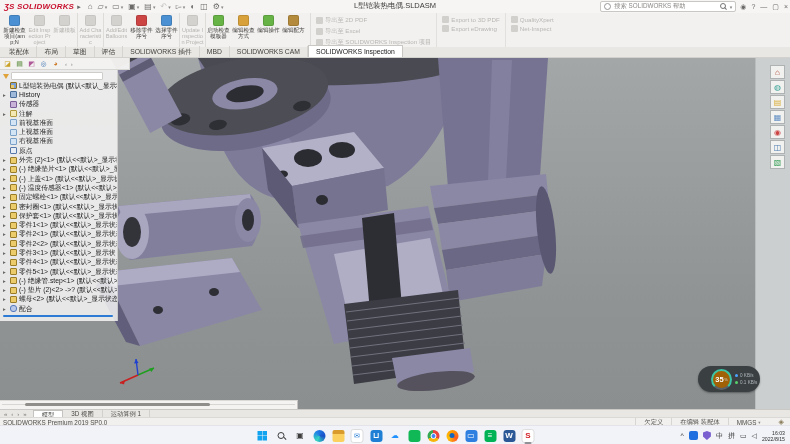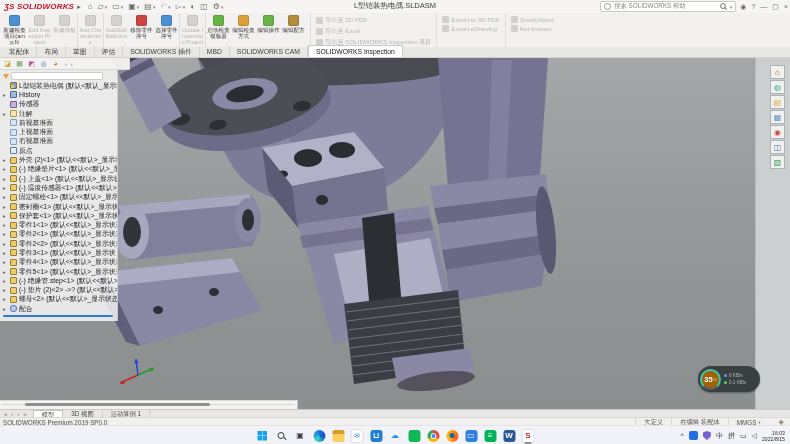--- a/index.html
+++ b/index.html
@@ -83,21 +83,21 @@
   
   .taskpane{position:absolute;right:0;top:0;bottom:0;width:34px;background:#cbcfd0;border-left:1px solid #b9bdbe;}
   .tp-col{position:absolute;left:14px;top:7px;display:flex;flex-direction:column;gap:1px;}
   .tpt{width:15px;height:14px;background:#f1f1ef;border:1px solid #aeb2b3;display:flex;align-items:center;justify-content:center;font-size:8px;box-sizing:border-box;cursor:default;}
 
   
   .triad{position:absolute;left:108px;bottom:18px;}
 
   
   .perf{position:absolute;right:30px;bottom:17px;width:62px;height:26px;background:#3a3f42;border-radius:13px;display:flex;align-items:center;padding-left:2px;box-sizing:border-box;box-shadow:0 1px 2px rgba(0,0,0,.35);}
-  .ring{width:21px;height:21px;border-radius:50%;border:2px solid #3cc6a6;border-bottom-color:#5a6166;background:#a16207;display:flex;align-items:center;justify-content:center;color:#fff;font-size:7.5px;font-weight:bold;box-sizing:border-box;}
+  .ring{width:21px;height:21px;border-radius:50%;border:2px solid #3cc6a6;border-bottom-color:#5a6166;background:#a16207;display:flex;align-items:center;justify-content:center;color:#fff;font-size:7.5px;font-weight:bold;box-sizing:border-box;margin-left:11px;}
   .ring i{font-size:4px;font-weight:normal;margin-left:.5px;color:#cfd4d6;}
   .rates{display:flex;flex-direction:column;justify-content:center;gap:2px;margin-left:3px;}
   .rate{display:flex;align-items:center;gap:2px;font-size:4.6px;color:#aeb6ba;line-height:5px;white-space:nowrap;}
   .rate .dot{width:3px;height:3px;border-radius:50%;}
   .rate.up .dot{background:#4da3ff;}
   .rate.down .dot{background:#57d06a;}
 
   
   .modeltabs{position:absolute;left:0;top:409px;width:790px;height:8px;background:#e9e7e3;border-top:1px solid #cbc9c5;display:flex;align-items:center;font-size:6.3px;color:#4a4946;}
   .mt-nav{display:flex;gap:4px;padding:0 6px 0 4px;color:#7a7876;font-size:6px;}

